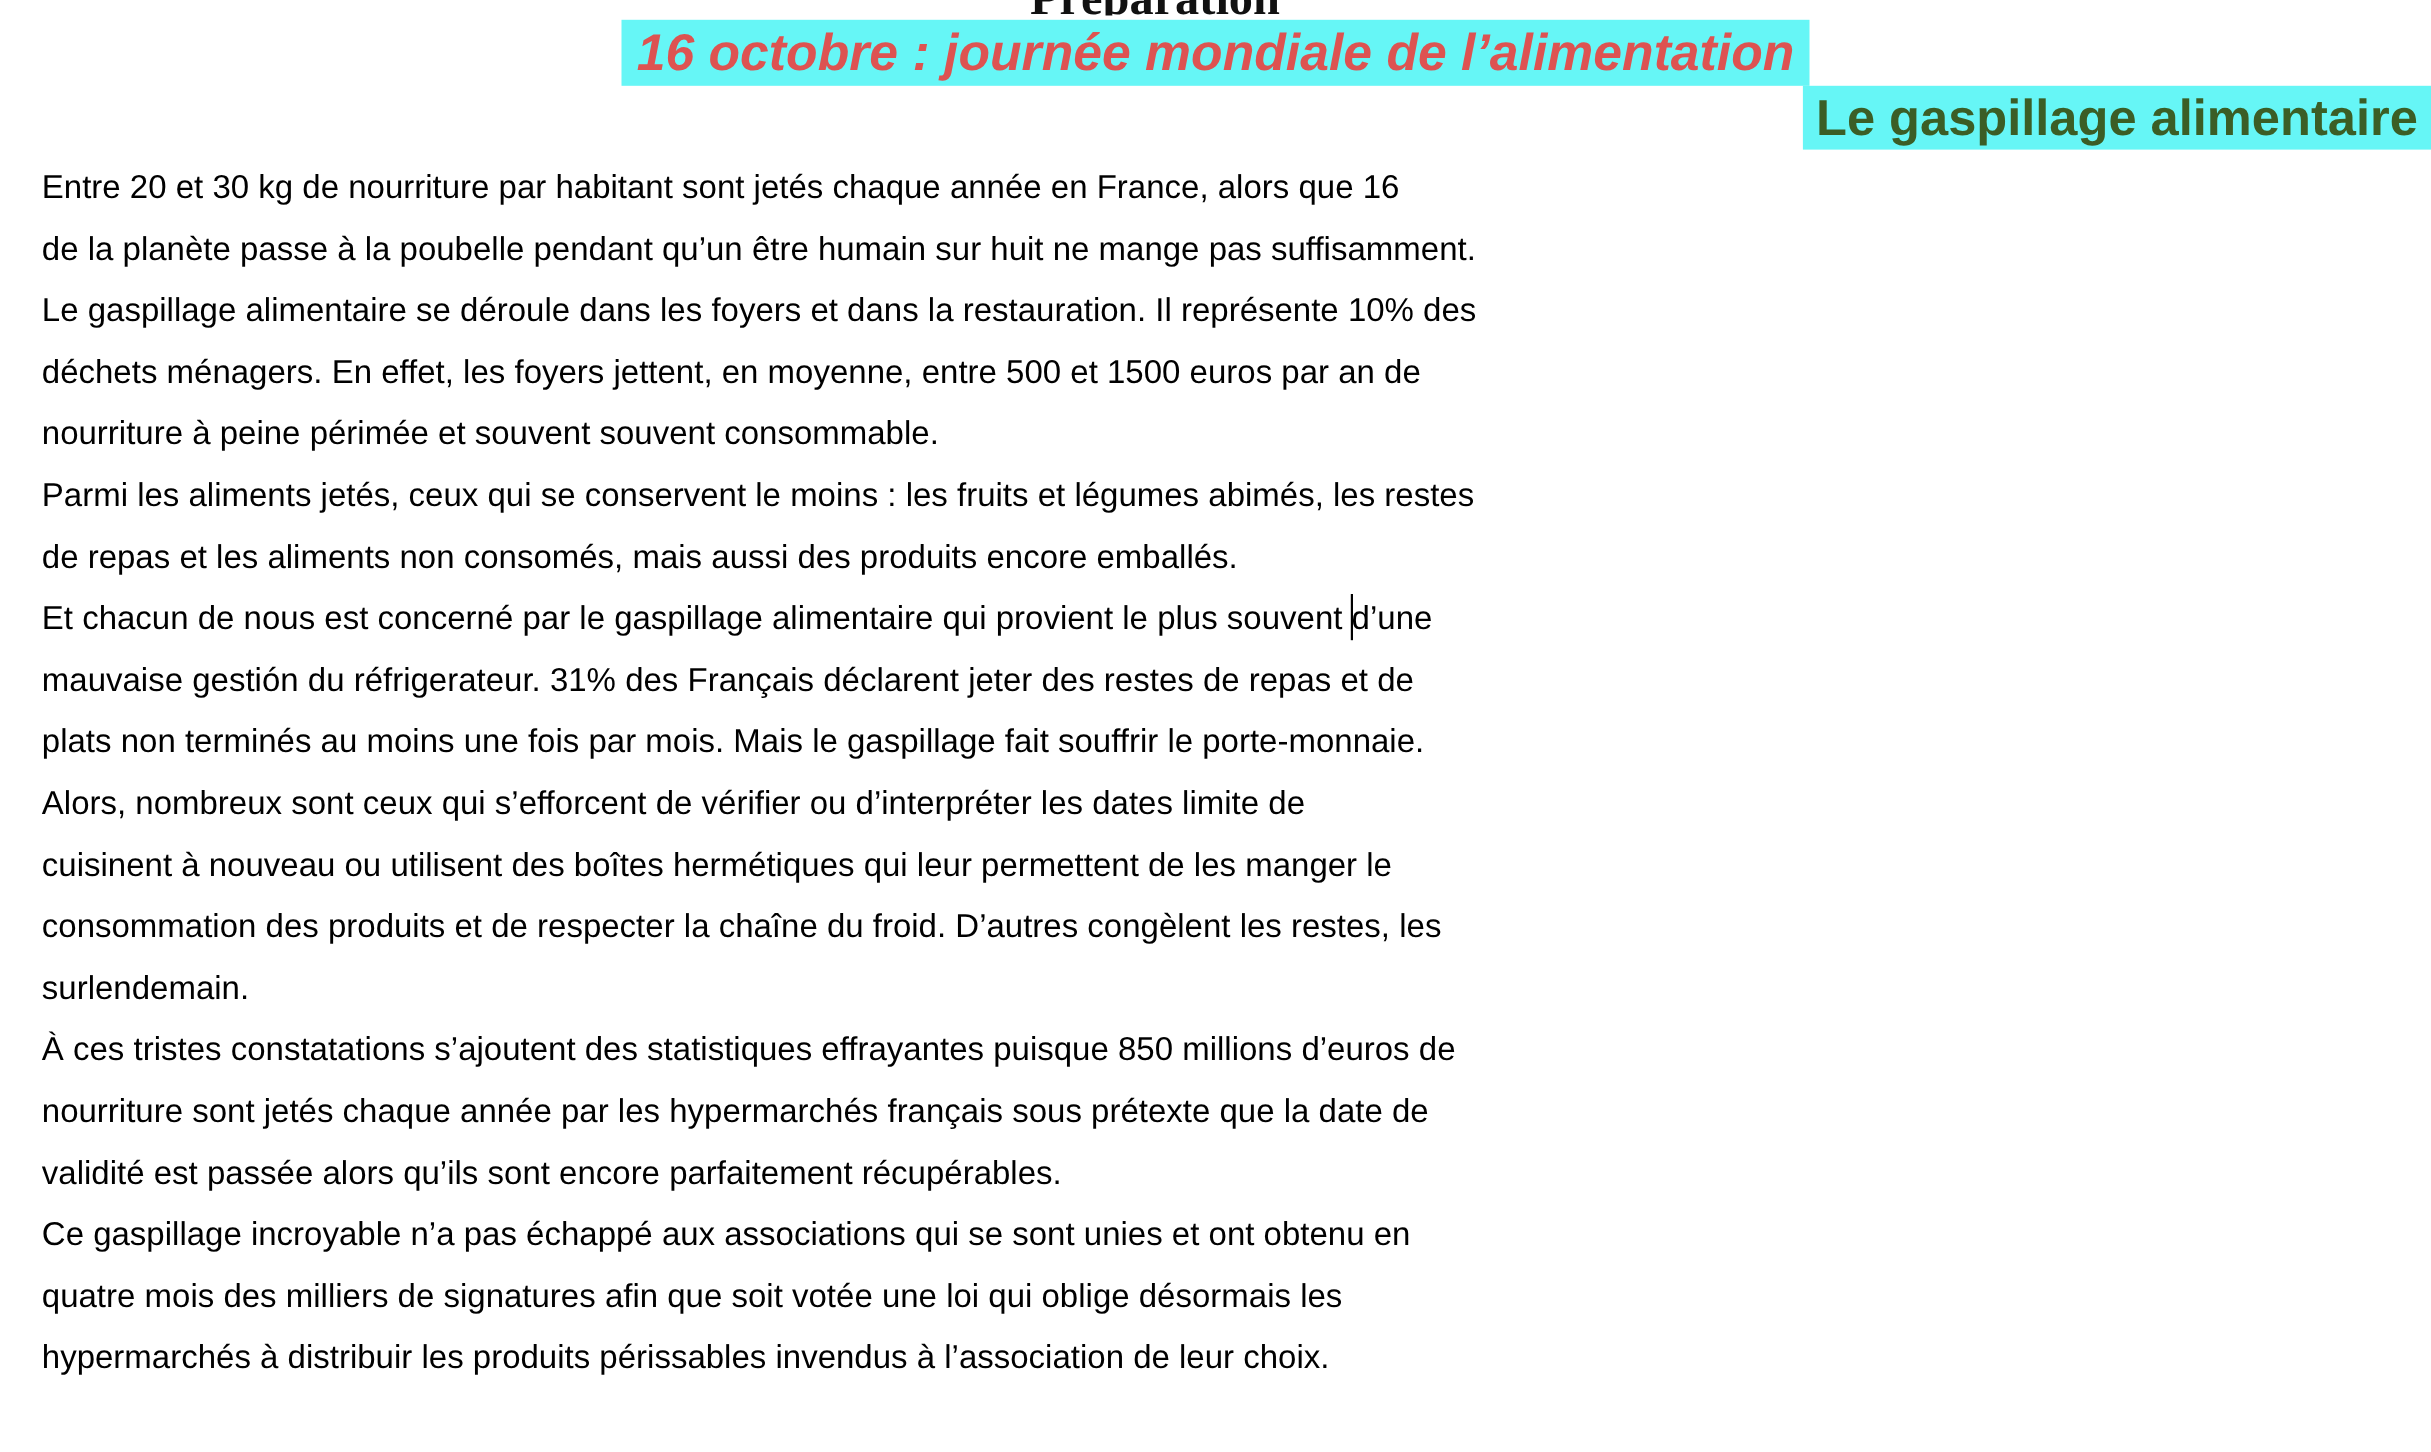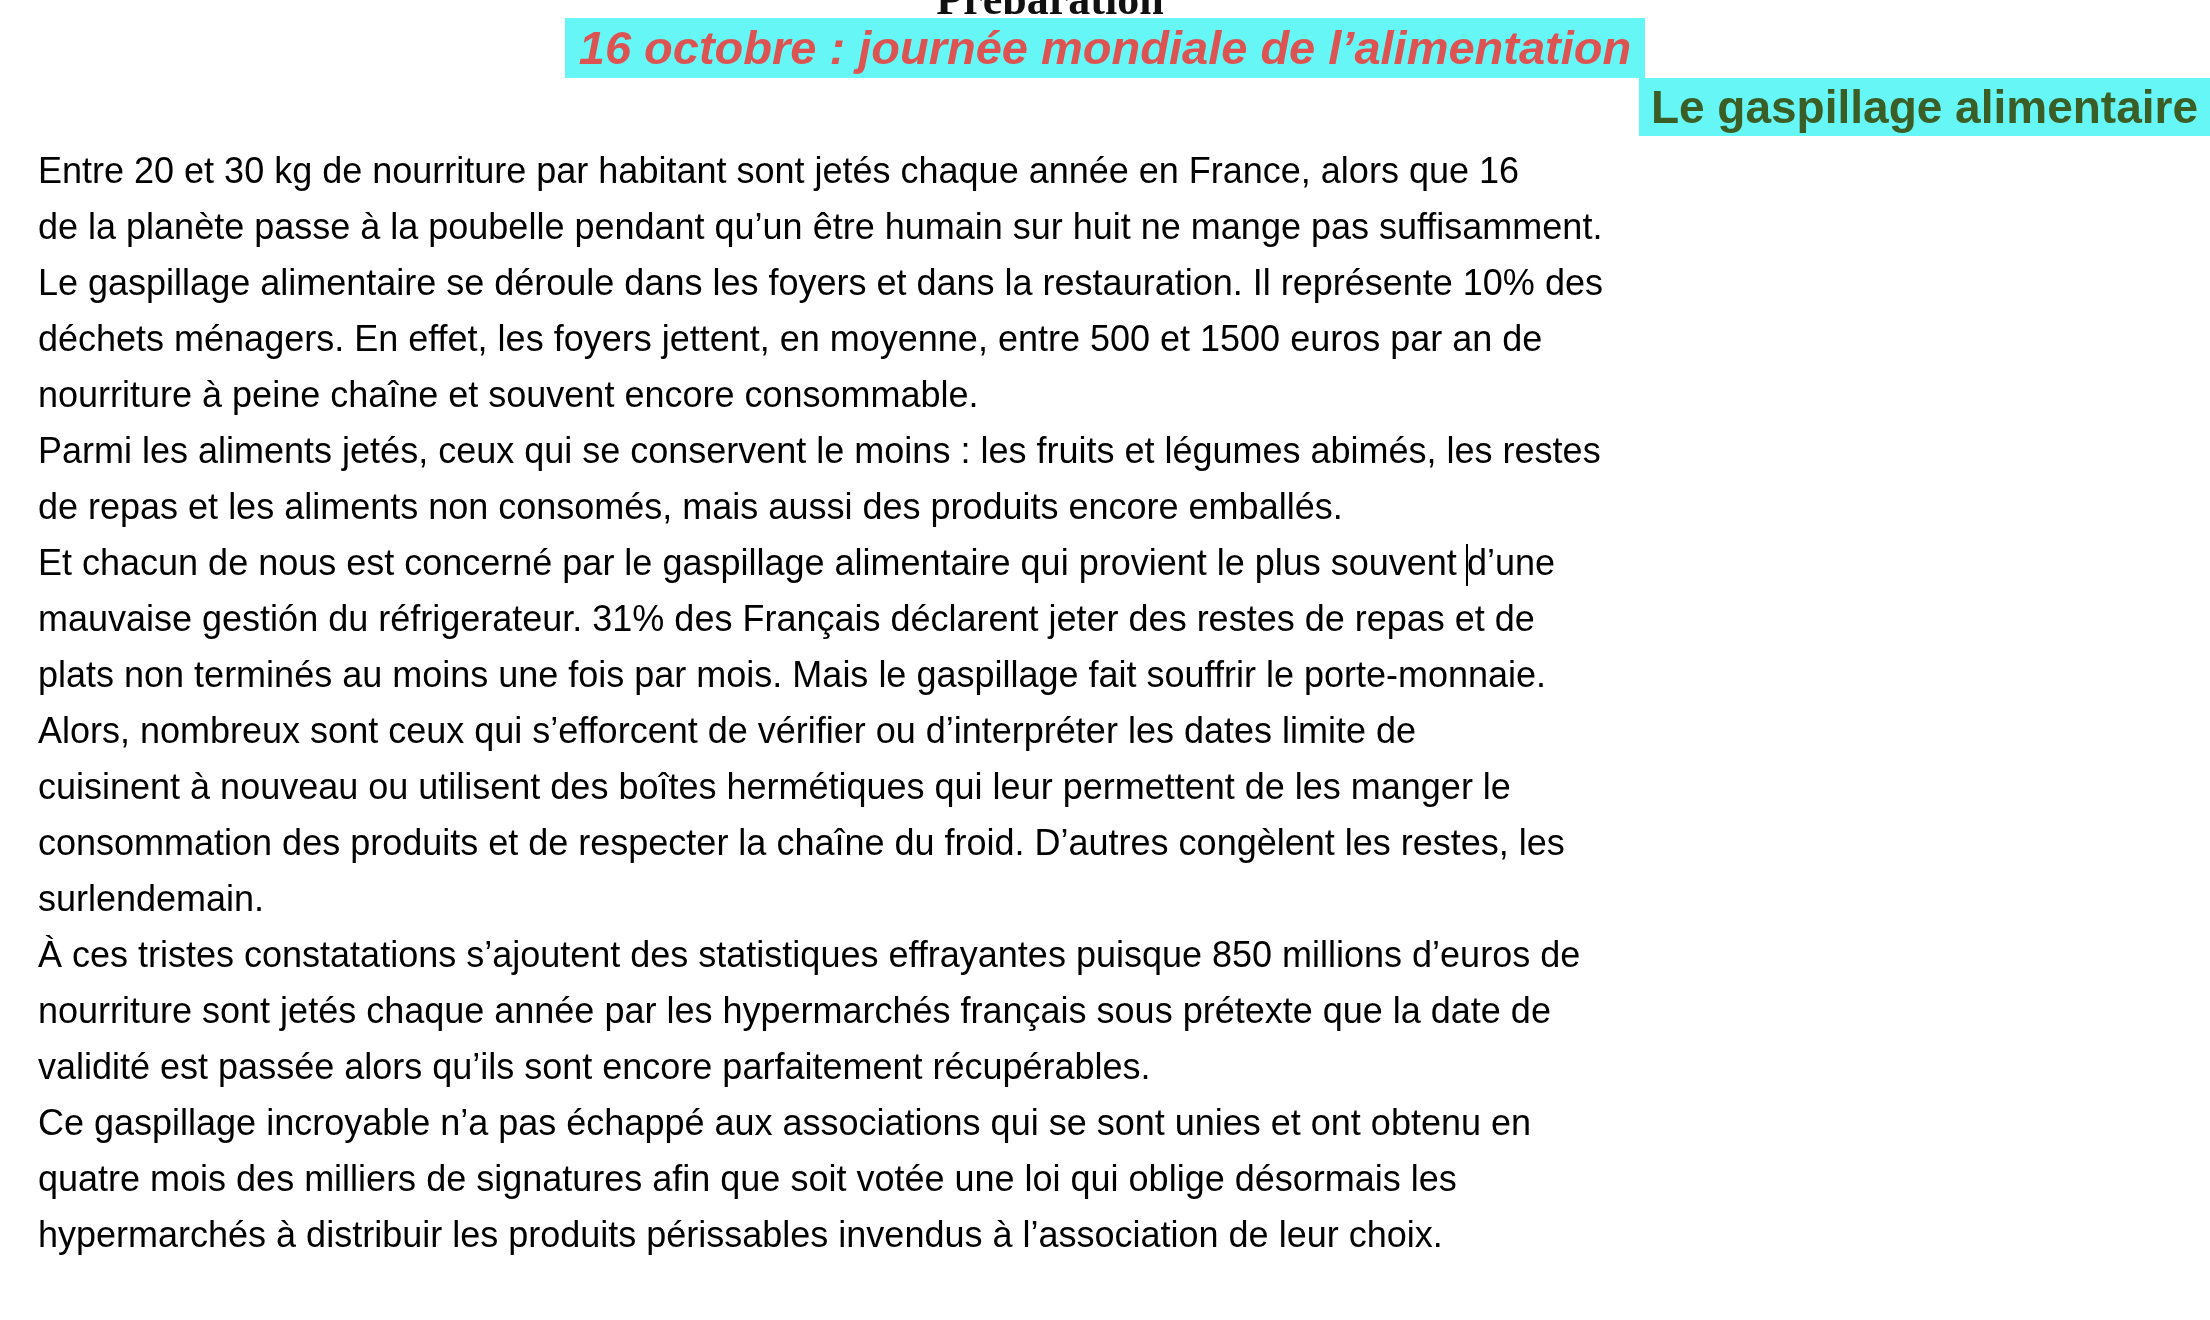--- a/index.html
+++ b/index.html
@@ -57,21 +57,21 @@
     display: inline-block;
     padding: 0 12px;
   }
   .body-text {
     margin-top: 7px;
     padding-left: 38px;
     padding-right: 10px;
   }
   .body-line {
     white-space: nowrap;
-    font-size: 36px;
+    font-size: 30px;
     line-height: 56px;
     height: 56px;
     color: #000000;
   }
   .caret {
     display: inline-block;
     width: 2px;
     height: 42px;
     margin: 0 -1px;
     background: #000000;
@@ -96,21 +96,21 @@
     <div class="title-2">
       <span class="hl" style="color: rgb(59, 94, 38); background-color: rgb(102, 246, 246);">Le gaspillage alimentaire</span>
     </div>
   </div>
 
   <div class="body-text">
       <div class="body-line">Entre 20 et 30 kg de nourriture par habitant sont jetés chaque année en France, alors que 16</div>
       <div class="body-line">de la planète passe à la poubelle pendant qu’un être humain sur huit ne mange pas suffisamment.</div>
       <div class="body-line">Le gaspillage alimentaire se déroule dans les foyers et dans la restauration. Il représente 10% des</div>
       <div class="body-line">déchets ménagers. En effet, les foyers jettent, en moyenne, entre 500 et 1500 euros par an de</div>
-      <div class="body-line">nourriture à peine chaîne et souvent encore consommable.</div>
+      <div class="body-line">nourriture à peine périmée et souvent souvent consommable.</div>
       <div class="body-line">Parmi les aliments jetés, ceux qui se conservent le moins : les fruits et légumes abimés, les restes</div>
       <div class="body-line">de repas et les aliments non consomés, mais aussi des produits encore emballés.</div>
       <div class="body-line"><span>Et chacun de nous est concerné par le gaspillage alimentaire qui provient le plus souvent </span><span class="caret"></span><span>d’une</span></div>
       <div class="body-line">mauvaise gestión du réfrigerateur. 31% des Français déclarent jeter des restes de repas et de</div>
       <div class="body-line">plats non terminés au moins une fois par mois. Mais le gaspillage fait souffrir le porte-monnaie.</div>
       <div class="body-line">Alors, nombreux sont ceux qui s’efforcent de vérifier ou d’interpréter les dates limite de</div>
       <div class="body-line">cuisinent à nouveau ou utilisent des boîtes hermétiques qui leur permettent de les manger le</div>
       <div class="body-line">consommation des produits et de respecter la chaîne du froid. D’autres congèlent les restes, les</div>
       <div class="body-line">surlendemain.</div>
       <div class="body-line">À ces tristes constatations s’ajoutent des statistiques effrayantes puisque 850 millions d’euros de</div>

